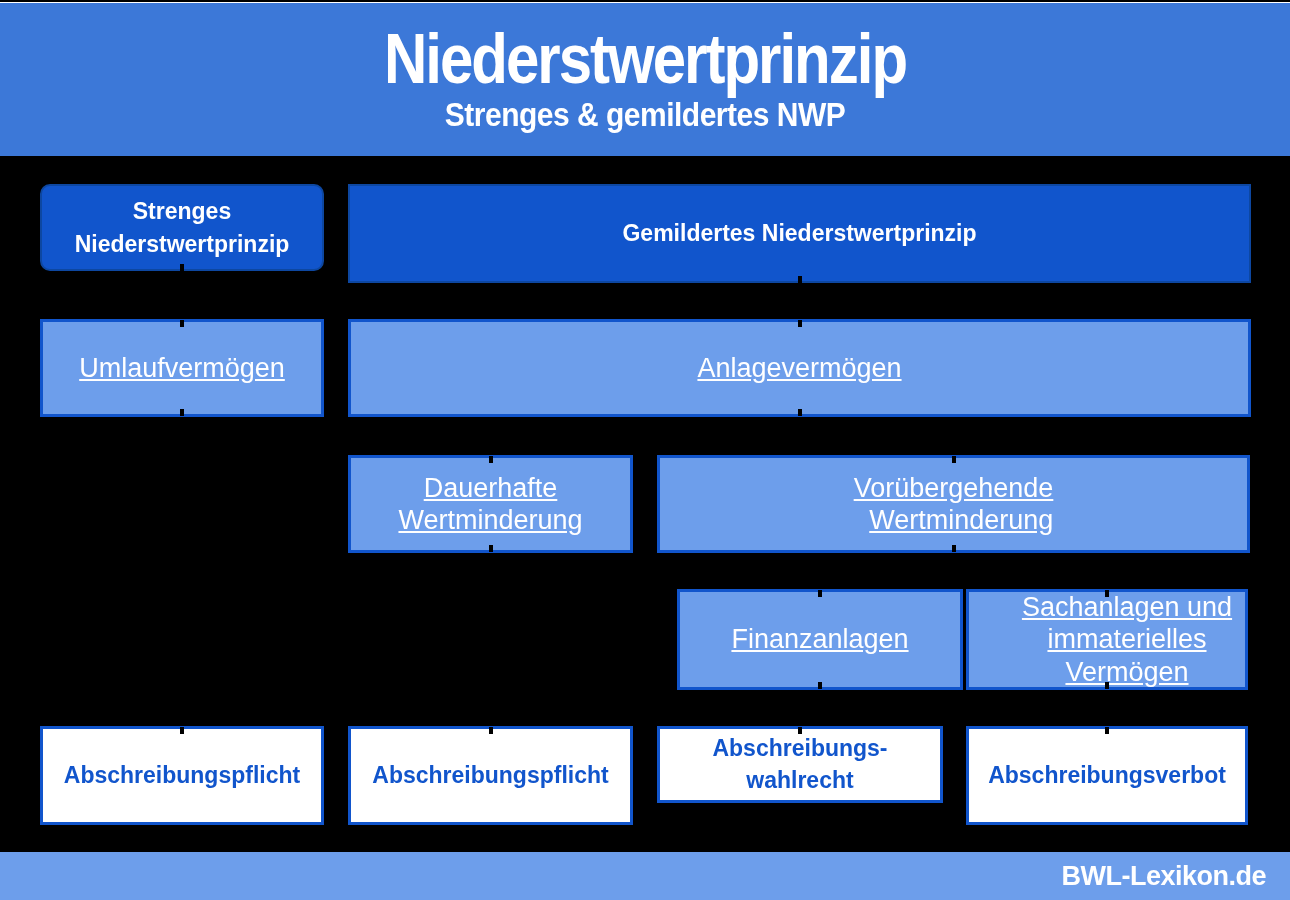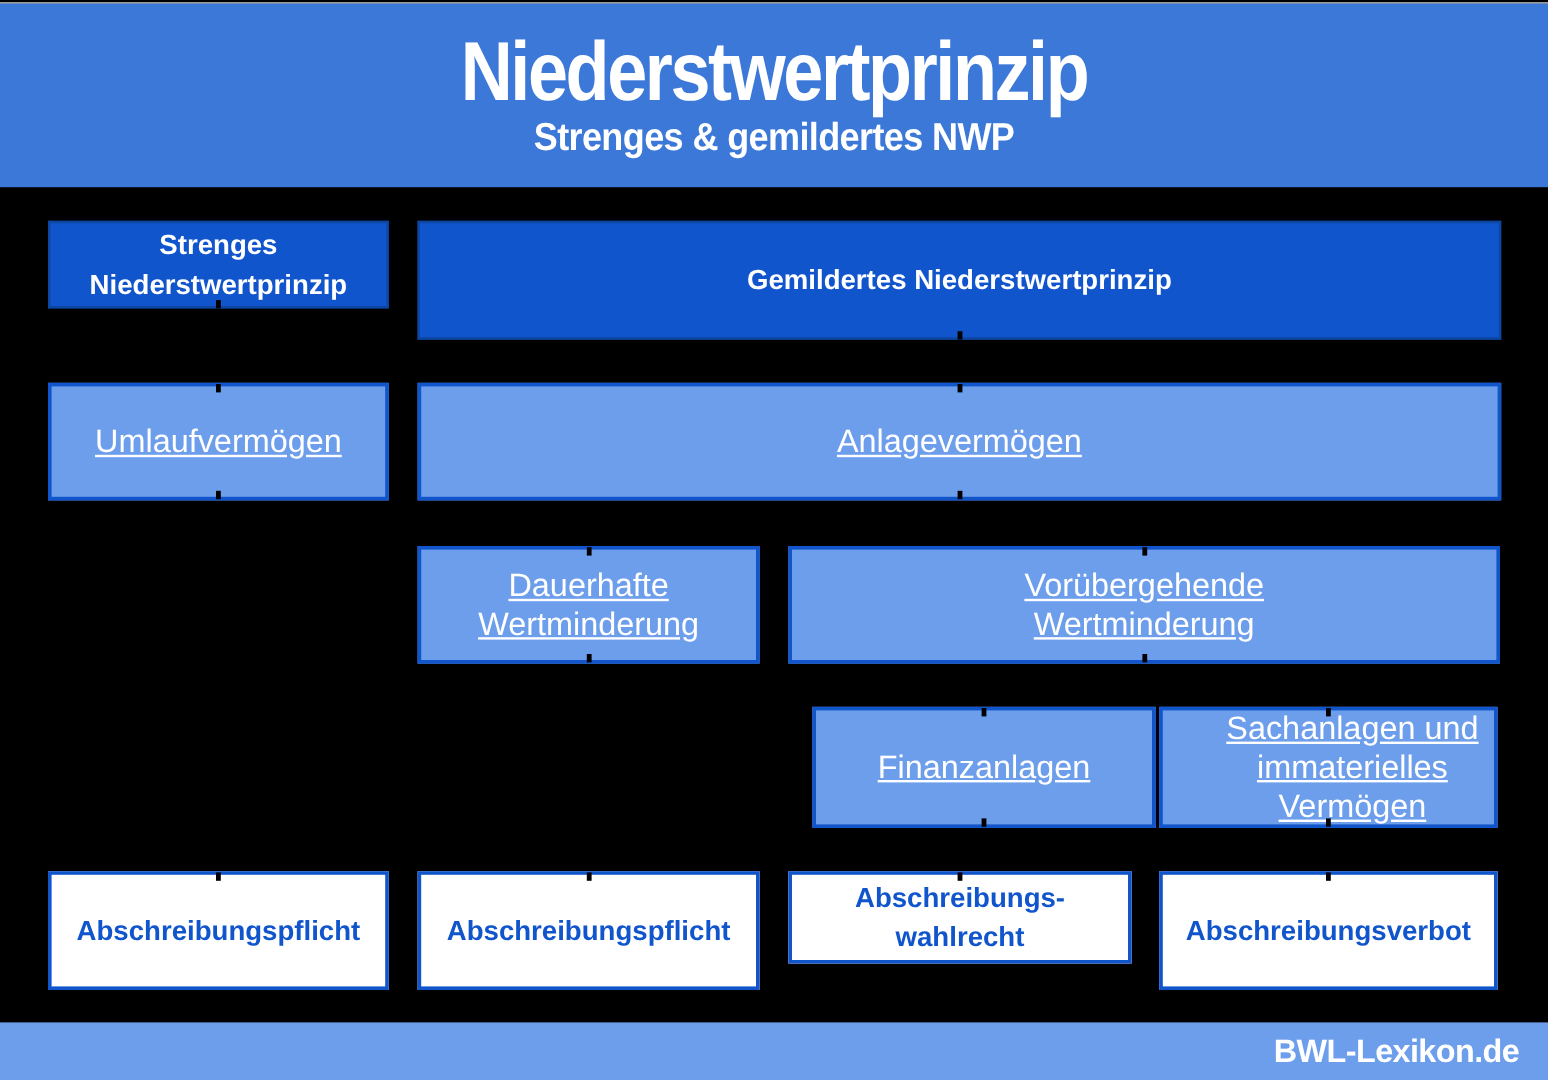--- a/index.html
+++ b/index.html
@@ -48,26 +48,26 @@
     color:#1155cc;font-weight:700;font-size:23px;line-height:1.35;
   }
   
   .t-top::before,.t-bot::after{
     content:"";position:absolute;left:50%;transform:translateX(-50%);
     width:4px;height:7px;background:#000;
   }
   .t-top::before{top:-2px;}
   .t-bot::after{bottom:-2px;}
   
-  .b-strenges      {left:40px;  top:184px; width:284px; height:73px;}
+  .b-strenges      {left:40px;  top:184px; width:284px; height:87px;border-radius:10px;}
   .b-gemildertes   {left:348px; top:184px; width:903px; height:99px;}
   .b-umlauf        {left:40px;  top:319px; width:284px; height:98px;}
   .b-anlage        {left:348px; top:319px; width:903px; height:98px;}
   .b-dauerhaft     {left:348px; top:455px; width:285px; height:98px;}
-  .b-voruebergehend{left:657px; top:455px; width:593px; height:98px;}
+  .b-voruebergehend{left:657px; top:455px; width:593px; height:98px;text-align:right;}
   .b-finanz        {left:657px; top:589px; width:286px; height:101px;margin-left:20px;}
   .b-sach          {left:966px; top:589px; width:282px; height:101px;padding-left:40px;}
   .b-res1          {left:40px;  top:726px; width:284px; height:99px;}
   .b-res2          {left:348px; top:726px; width:285px; height:99px;}
   .b-res3          {left:657px; top:726px; width:286px; height:77px;}
   .b-res4          {left:966px; top:726px; width:282px; height:99px;}
   
   .footer{
     position:absolute;left:0;top:852px;width:100%;height:48px;
     background:#6d9eeb;

